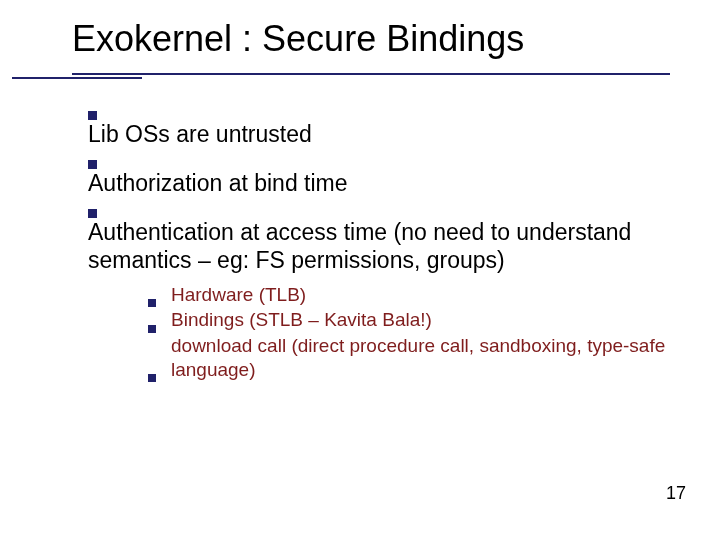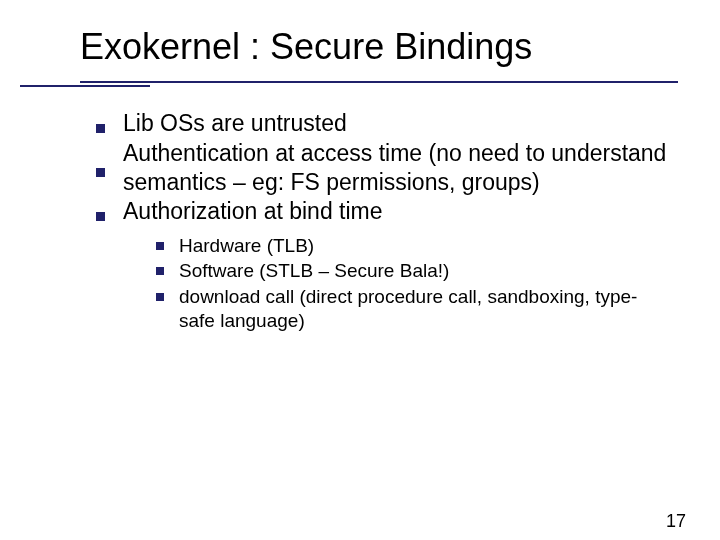--- a/index.html
+++ b/index.html
@@ -7,21 +7,21 @@
       width: 720px;
       height: 540px;
       background: #ffffff;
       font-family: Verdana, Geneva, sans-serif;
       position: relative;
       overflow: hidden;
     }
     .slide {
       width: 100%;
       height: 100%;
-      padding: 8px;
+      padding: 0;
       position: relative;
     }
     .title-wrap {
       padding: 18px 0 0 0;
       margin-left: 72px;
       margin-right: 30px;
     }
     .title {
       font-size: 36px;
       font-weight: 400;
@@ -45,62 +45,63 @@
     .content {
       margin-top: 22px;
       margin-left: 88px;
       margin-right: 40px;
     }
     .bullet-list {
       list-style: none;
     }
     .bullet-item {
       display: flex;
-      align-items: center;
+      align-items: flex-start;
       font-size: 23px;
       color: #000000;
       line-height: 1.25;
       margin-bottom: 1px;
+      flex-direction: column;
     }
     .bullet-marker {
       display: inline-block;
       width: 9px;
       height: 9px;
       background: #20216a;
       flex-shrink: 0;
       margin-top: 10px;
       margin-right: 18px;
     }
     .bullet-text { flex: 1; }
     .sub-list {
       list-style: none;
       margin-top: 8px;
       margin-left: 60px;
     }
     .sub-item {
       display: flex;
-      align-items: flex-start;
+      align-items: flex-end;
       font-size: 19px;
-      color: #000000;
+      color: #7f1d1d;
       line-height: 1.28;
       margin-bottom: 1px;
     }
     .sub-marker {
       display: inline-block;
       width: 8px;
       height: 8px;
       background: #20216a;
       flex-shrink: 0;
       margin-top: 8px;
       margin-right: 15px;
     }
     .sub-text { flex: 1; }
     .page-num {
       position: absolute;
-      bottom: 8px;
+      bottom: 36px;
       right: 34px;
       font-size: 18px;
       color: #000000;
       font-family: Arial, sans-serif;
     }
   </style>
 </head>
 <body>
 
 <div class="slide">
@@ -112,36 +113,36 @@
   </div>
 
   <div class="content">
     <ul class="bullet-list">
       <li class="bullet-item">
         <span class="bullet-marker"></span>
         <span class="bullet-text">Lib OSs are untrusted</span>
       </li>
       <li class="bullet-item">
         <span class="bullet-marker"></span>
-        <span class="bullet-text">Authentication at access time (no need to understand semantics – eg: FS permissions, groups)</span>
+        <span class="bullet-text">Authorization at bind time</span>
       </li>
       <li class="bullet-item">
         <span class="bullet-marker"></span>
-        <span class="bullet-text">Authorization at bind time</span>
+        <span class="bullet-text">Authentication at access time (no need to understand semantics – eg: FS permissions, groups)</span>
       </li>
     </ul>
 
     <ul class="sub-list">
       <li class="sub-item">
         <span class="sub-marker"></span>
         <span class="sub-text">Hardware (TLB)</span>
       </li>
       <li class="sub-item">
         <span class="sub-marker"></span>
-        <span class="sub-text">Software (STLB – Secure Bala!)</span>
+        <span class="sub-text">Bindings (STLB – Kavita Bala!)</span>
       </li>
       <li class="sub-item">
         <span class="sub-marker"></span>
         <span class="sub-text">download call (direct procedure call, sandboxing, type-safe language)</span>
       </li>
     </ul>
   </div>
 
   <div class="page-num">17</div>
 

